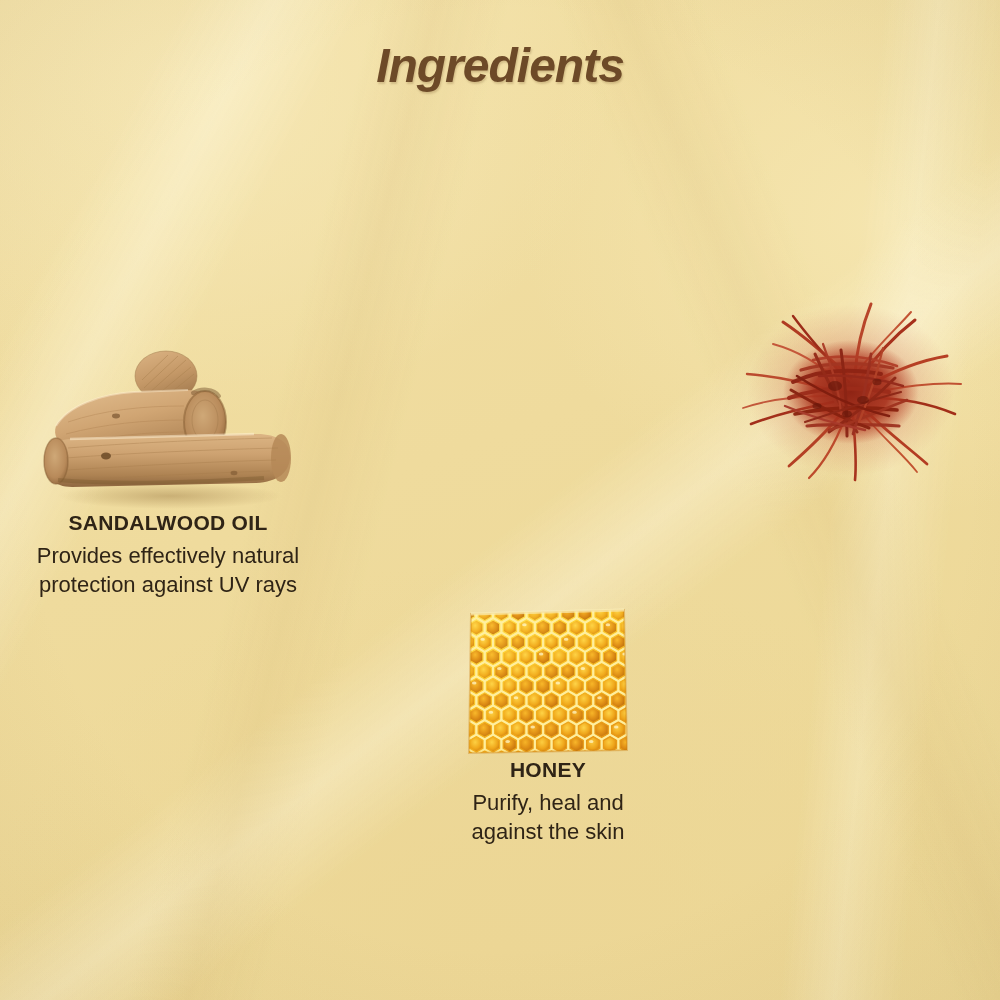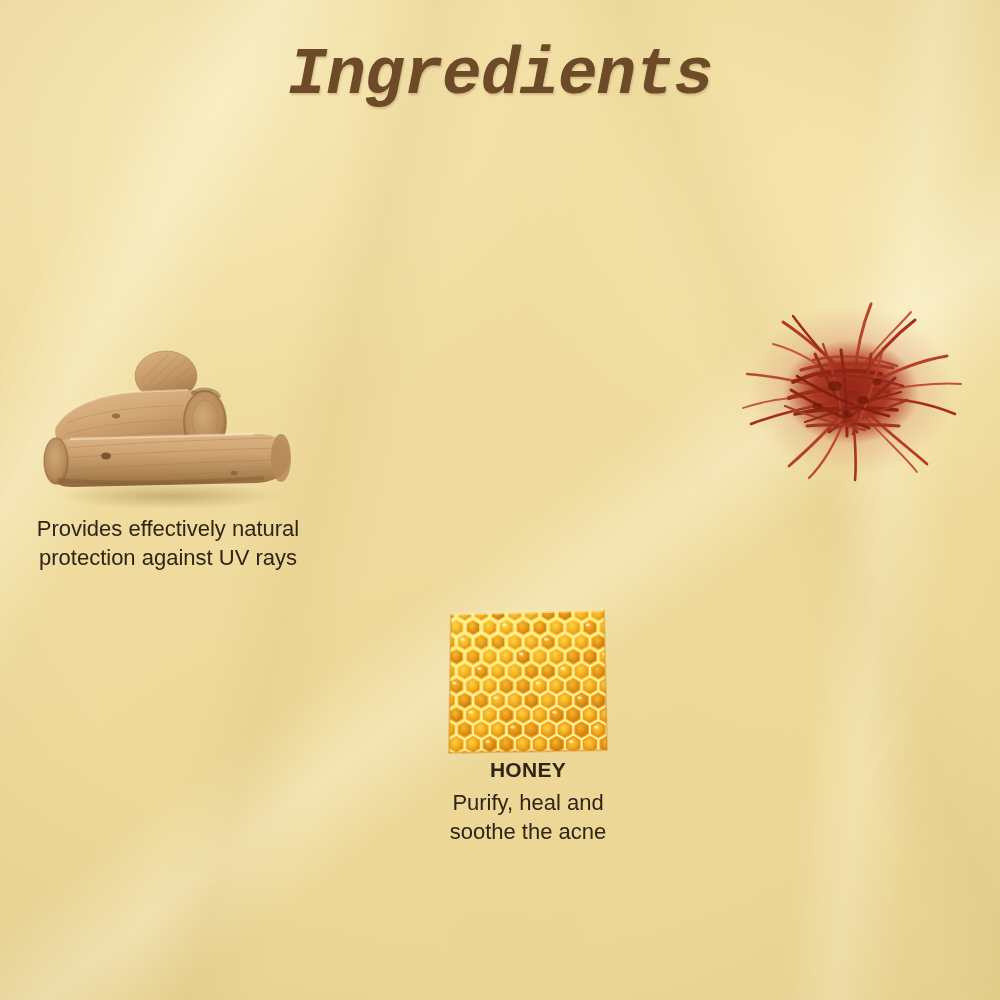--- a/index.html
+++ b/index.html
@@ -44,24 +44,24 @@
     background: radial-gradient(ellipse 85% 85% at 50% 48%, rgba(0,0,0,0) 55%, rgba(150,118,52,0.13) 100%);
   }
 
   
   .title {
     position: absolute;
     left: 0;
     right: 0;
     top: 38px;
     text-align: center;
-    font-family: Liberation Mono, monospace;
+    font-family: Liberation Sans, sans-serif;
     font-style: italic;
     font-weight: 700;
-    font-size: 66px;
+    font-size: 48px;
     letter-spacing: -1px;
     color: #6d4a28;
     text-shadow: 1px 2px 2px rgba(120,86,44,0.25);
   }
 
   
   .item {
     position: absolute;
     text-align: center;
   }
@@ -77,21 +77,21 @@
     font-size: 22px;
     font-weight: 400;
     color: #2f2416;
     line-height: 1.32;
     margin: 4px 0 0 0;
     white-space: pre-line;
   }
 
   #item-sandalwood { left: 8px;  top: 330px; width: 320px; }
   #item-saffron    { left: 712px; top: 282px; width: 278px; }
-  #item-honey      { left: 404px; top: 605px; width: 248px; }
+  #item-honey      { left: 424px; top: 605px; width: 248px; }
 
   .art { position: relative; margin: 0 auto; }
   #art-sandalwood { width: 260px; height: 180px; }
   #art-saffron    { width: 240px; height: 210px; }
   #art-honey      { width: 168px; height: 152px; }
 
   .art svg { display: block; width: 100%; height: 100%; }
 </style>
 </head>
 <body>
@@ -176,20 +176,21 @@
             <path d="M30 140 C92 136 164 132 238 130" fill="none"></path>
             <path d="M34 150 C94 147 164 143 232 141" fill="none"></path>
           </g>
           <ellipse cx="68" cy="126" rx="5" ry="3.4" fill="#6b4a27" opacity="0.85"></ellipse>
           <ellipse cx="196" cy="143" rx="3.4" ry="2.2" fill="#7b5630" opacity="0.6"></ellipse>
           <path d="M32 109 L216 104" fill="none" stroke="rgba(255,242,214,0.5)" stroke-width="2.4"></path>
           <path d="M20 150 C80 155 170 152 226 148" fill="none" stroke="rgba(110,78,38,0.30)" stroke-width="4"></path>
         </g>
       </svg>
     </div>
+    <p class="item-name">SANDALWOOD OIL</p>
     <p class="item-desc">Provides effectively natural
 protection against UV rays</p>
   </div>
 
   <div class="item" id="item-saffron">
     <div class="art" id="art-saffron">
       <svg viewBox="0 0 240 210" xmlns="http://www.w3.org/2000/svg">
         <defs>
           <radialGradient id="sa-core" cx="0.5" cy="0.5" r="0.5">
             <stop offset="0%" stop-color="#8f2414"></stop>
@@ -519,16 +520,16 @@
               <path d="M162.7 132.4L168.7 135.9L168.7 142.8L162.7 146.2L156.7 142.8L156.7 135.9Z" fill="url(#hc-cell)" opacity="0.89"></path>
             </g>
         </g>
 
         <path d="M7 9 L160 5 L163 145 L5 148 Z" fill="none" stroke="rgba(200,124,14,0.35)" stroke-width="2"></path>
         <path d="M7 9 L160 5" fill="none" stroke="rgba(255,248,196,0.65)" stroke-width="3"></path>
       </svg>
     </div>
     <p class="item-name">HONEY</p>
     <p class="item-desc">Purify, heal and
-soothe the acne</p>
+against the skin</p>
   </div>
 
 </div>
 
 </body></html>

